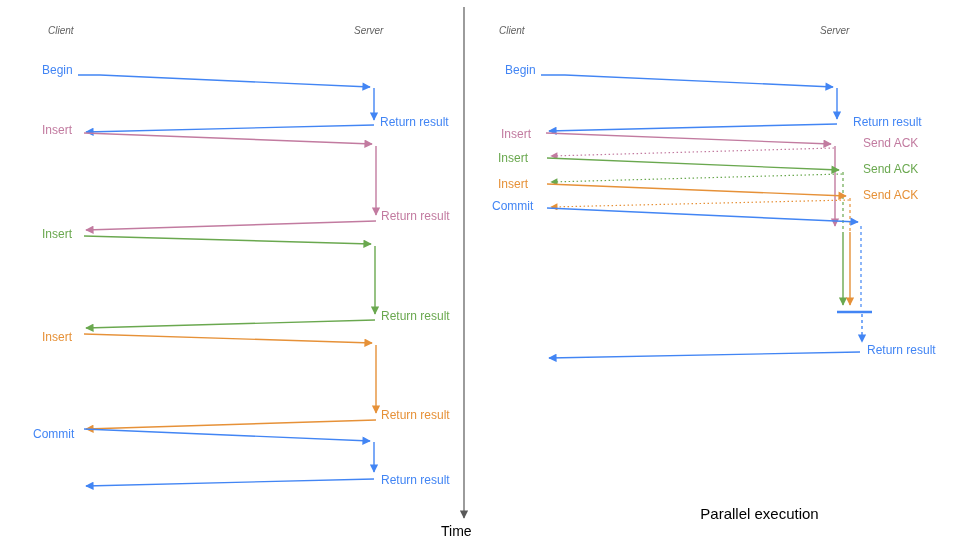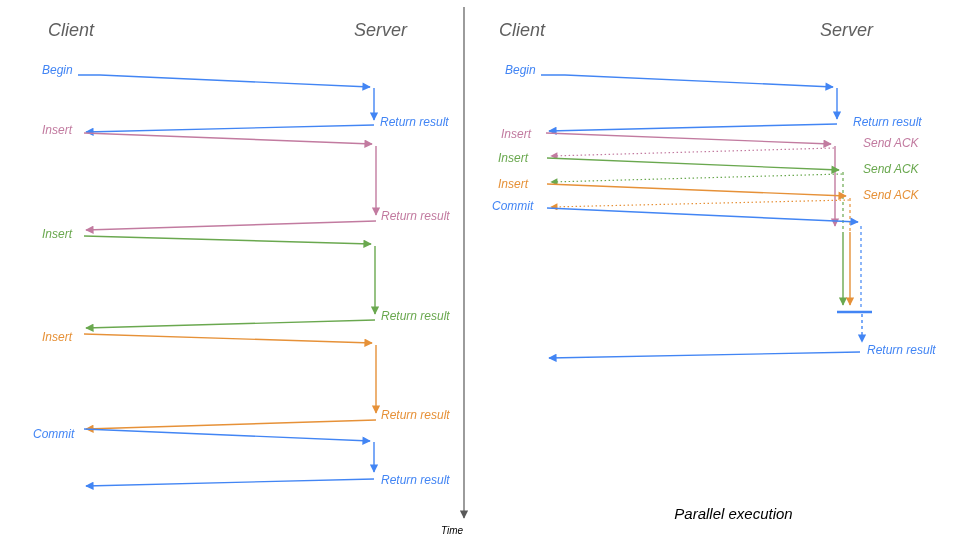--- a/index.html
+++ b/index.html
@@ -1,24 +1,24 @@
 <!DOCTYPE html>
 <html style="--c-blue: #4285F4; --c-pink: #C27BA0; --c-green: #6AA84F; --c-orange: #E69138; --c-axis: #595959; --c-header: #5f5f5f; --c-title: #000000;"><head>
 <meta charset="utf-8">
 <style>
   html,body{margin:0;padding:0;background:#ffffff;}
   .stage{
     position:relative;width:960px;height:540px;background:#ffffff;overflow:hidden;
     font-family:"Liberation Sans","DejaVu Sans",sans-serif;
   }
   .stage svg{position:absolute;left:0;top:0;}
-  .lbl{position:absolute;font-size:12px;line-height:12px;white-space:nowrap;font-style:italic;}
-  .hdr{font-size:18px;line-height:13px;font-style:italic;color:var(--c-header,#5f5f5f);}
+  .lbl{position:absolute;font-size:12px;line-height:12px;white-space:nowrap;}
+  .hdr{font-size:10px;line-height:13px;font-style:italic;color:var(--c-header,#5f5f5f);}
   .title{font-size:15px;line-height:15px;color:var(--c-title,#000);text-align:center;}
-  .time{font-size:10px;line-height:14px;color:var(--c-title,#000);}
+  .time{font-size:14px;line-height:14px;color:var(--c-title,#000);}
   .c-blue{color:var(--c-blue,#4285F4);}
   .c-pink{color:var(--c-pink,#C27BA0);}
   .c-green{color:var(--c-green,#6AA84F);}
   .c-orange{color:var(--c-orange,#E69138);}
 </style>
 </head>
 <body>
 
 <div class="stage">
 
@@ -117,17 +117,17 @@
   <div class="lbl c-blue" style="left:853px;top:116px">Return result</div>
   <div class="lbl c-pink" style="left:501px;top:128px">Insert</div>
   <div class="lbl c-pink" style="left:863px;top:137px">Send ACK</div>
   <div class="lbl c-green" style="left:498px;top:152px">Insert</div>
   <div class="lbl c-green" style="left:863px;top:163px">Send ACK</div>
   <div class="lbl c-orange" style="left:498px;top:178px">Insert</div>
   <div class="lbl c-orange" style="left:863px;top:189px">Send ACK</div>
   <div class="lbl c-blue" style="left:492px;top:200px">Commit</div>
   <div class="lbl c-blue" style="left:867px;top:344px">Return result</div>
 
-  <div class="lbl title" style="left:646px;top:506px;width:175px">Parallel execution</div>
+  <div class="lbl title" style="left:672px;top:506px;width:175px">Parallel execution</div>
 
   <div class="lbl time" style="left:441px;top:524px">Time</div>
 
 </div>
 
 </body></html>

